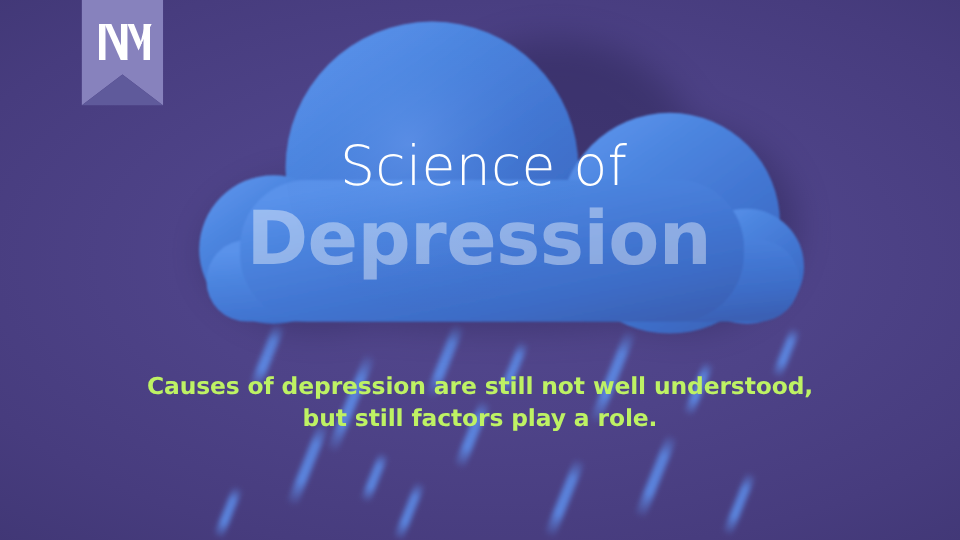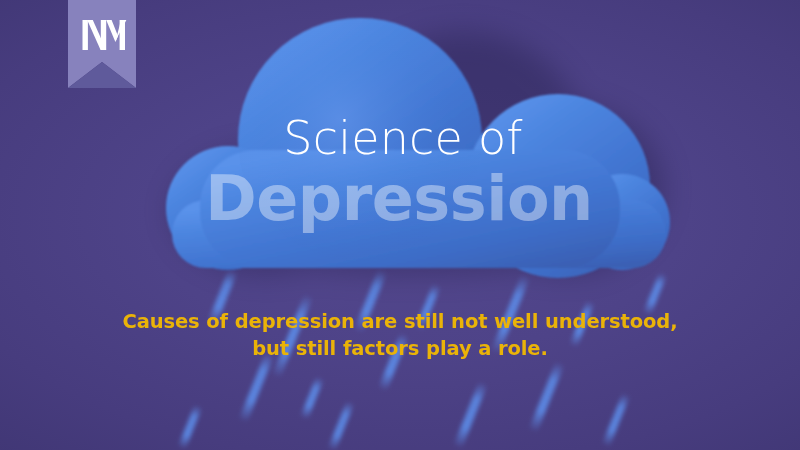--- a/index.html
+++ b/index.html
@@ -113,21 +113,21 @@
   .subtitle {
     position: absolute;
     left: 0;
     top: 308px;
     width: 800px;
     text-align: center;
     font-family: "DejaVu Sans", sans-serif;
     font-weight: bold;
     font-size: 19.5px;
     line-height: 27px;
-    color: #eab308;
+    color: #bef264;
     letter-spacing: -0.1px;
     pointer-events: none;
   }
   .subtitle span { display: block; }
 
   
   .ribbon {
     position: absolute;
     left: 68px;
     top: 0;

